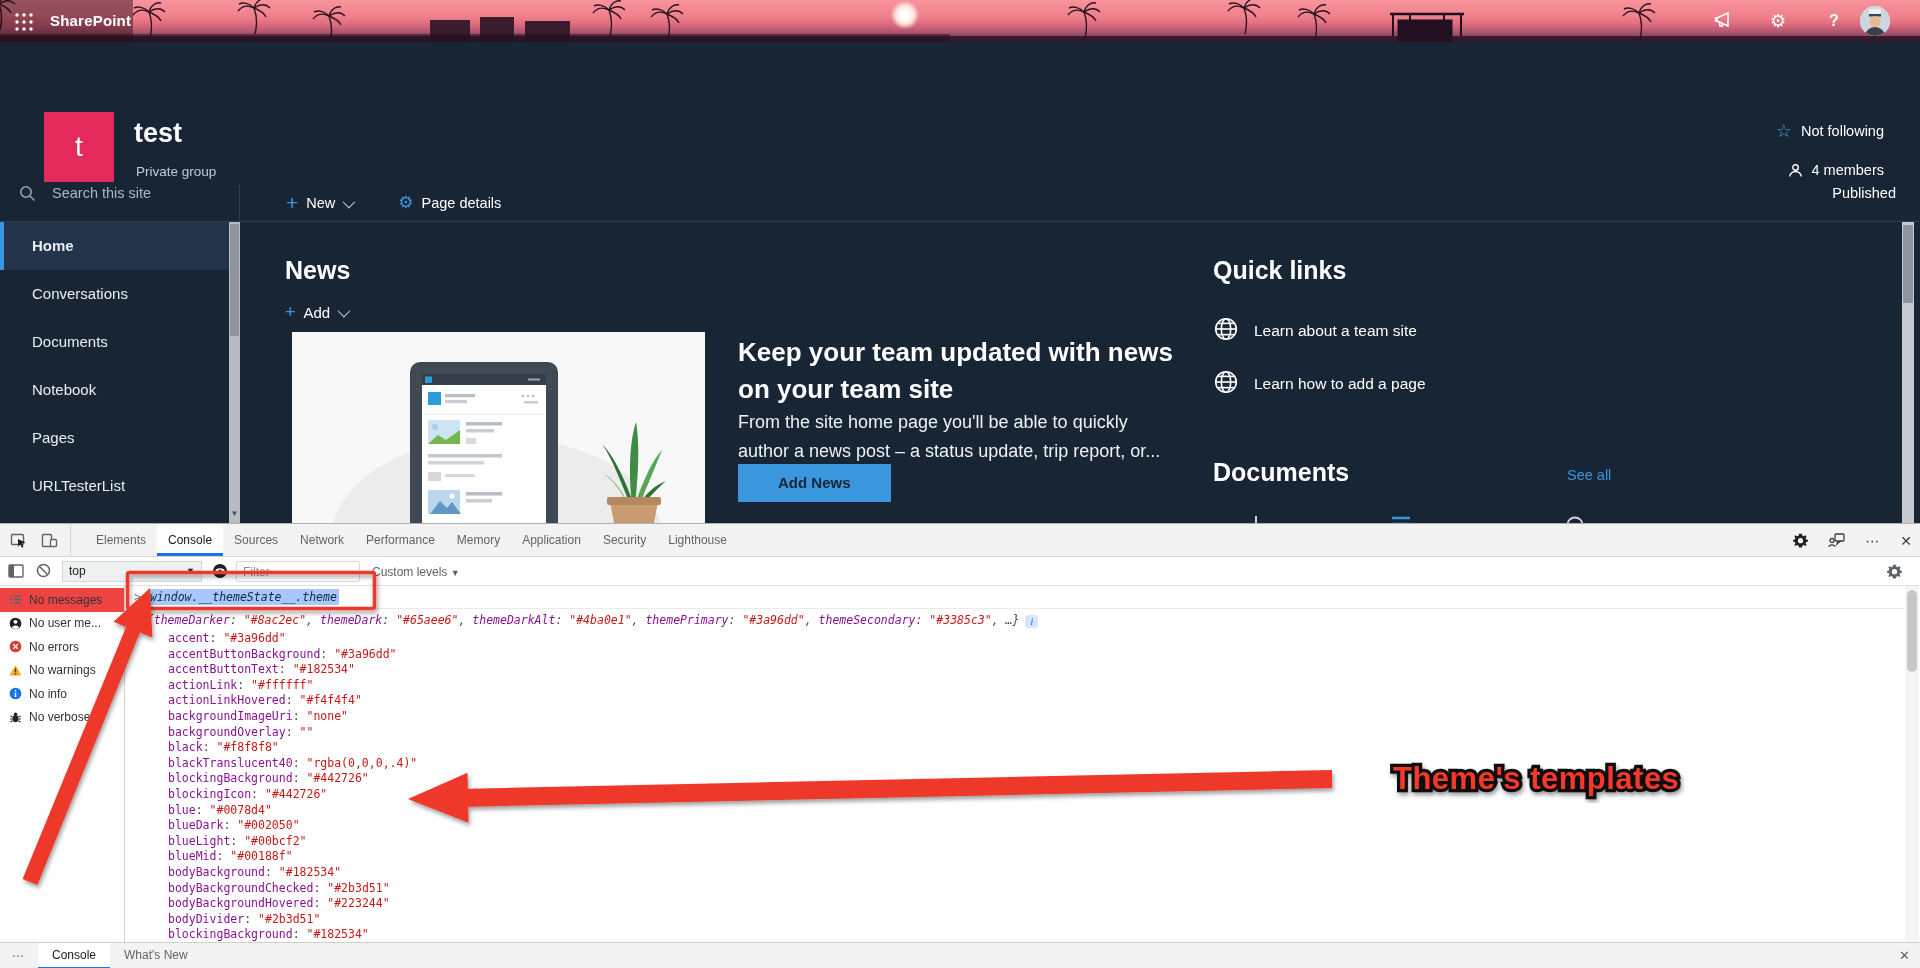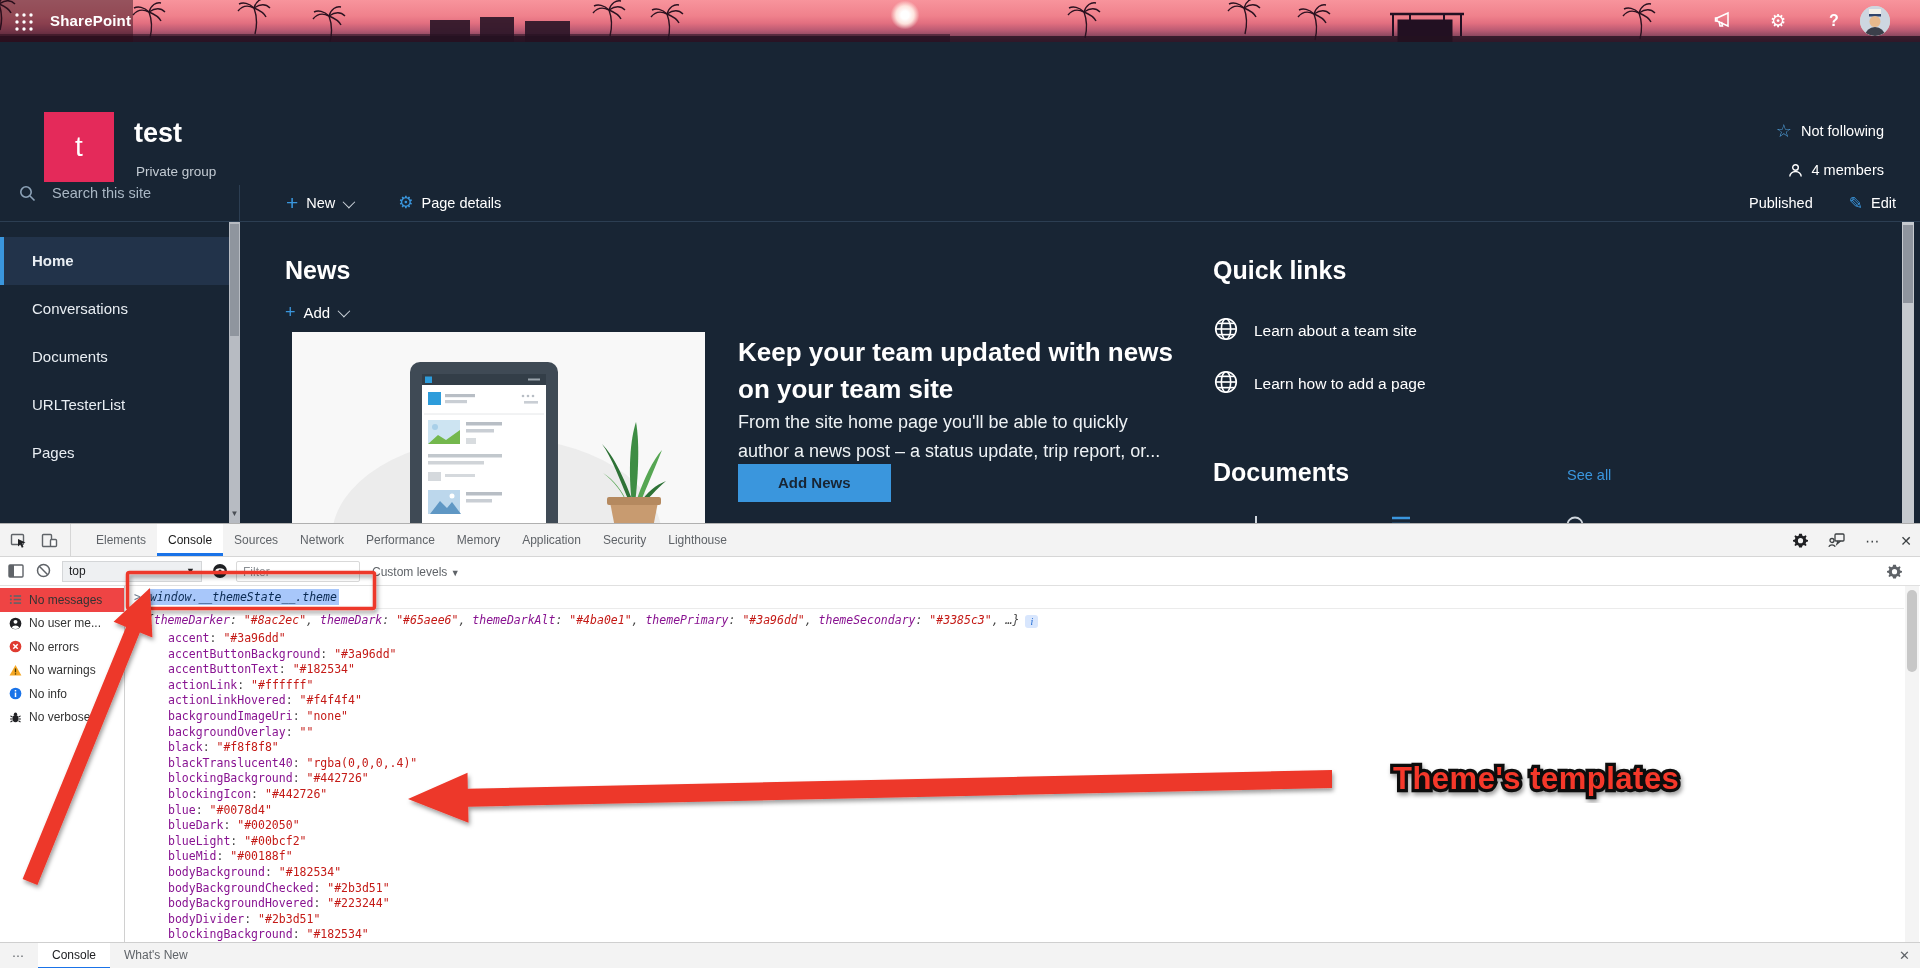--- a/index.html
+++ b/index.html
@@ -33,24 +33,24 @@
   
   .subnav { position:absolute; left:0; top:185px; width:1920px; height:37px; background:#182534; border-bottom:1px solid #2c3e52; }
   .search-box { position:absolute; left:0; top:0; width:240px; height:36px; border-right:1px solid #2c3e52; display:flex; align-items:flex-start; gap:16px; padding-left:19px; }
   .search-text { color:#a9b7c4; font-size:14.5px; }
   .cmdbar { position:absolute; left:240px; top:0; width:1680px; height:36px; display:flex; align-items:center; }
   .cmd-item { display:flex; align-items:center; gap:8px; color:#fff; font-size:14.5px; margin-left:46px; }
   .cmd-item:first-child { margin-left:46px; }
   .blue-plus { color:#3a96dd; font-size:21px; font-weight:400; line-height:20px; }
   .blue-gear { color:#3a96dd; font-size:17px; line-height:18px; }
   .chev { width:9px; height:9px; border-right:1.6px solid #cfd6dd; border-bottom:1.6px solid #cfd6dd; transform:rotate(45deg) translateY(-2px); display:inline-block; }
-  .cmd-right { position:absolute; right:24px; top:0; height:36px; display:flex; align-items:center; gap:36px; color:#fff; font-size:14.5px; }
+  .cmd-right { position:absolute; right:24px; top:0; height:36px; display:flex; align-items:center; gap:36px; color:#fff; font-size:14.5px;flex-direction:column; }
   .pencil { color:#3a96dd; font-size:17px; }
   
-  .sidebar { position:absolute; left:0; top:222px; width:229px; height:301px; background:#182534; overflow:hidden;margin-top:15px; }
+  .sidebar { position:absolute; left:0; top:222px; width:229px; height:301px; background:#182534; overflow:hidden; }
   .nav-item { height:48px; line-height:48px; padding-left:32px; color:#e9eef3; font-size:15px; cursor:pointer; }
   .nav-item.on { background:#22334a; border-left:4px solid #3a96dd; padding-left:28px; font-weight:700; }
   .side-scroll { position:absolute; left:229px; top:222px; width:11px; height:301px; background:#b7bbc2; }
   .side-scroll .thumb { position:absolute; left:1px; top:2px; width:9px; height:112px; background:#8f959e; }
   .side-scroll .arr { position:absolute; left:0; bottom:2px; width:11px; height:14px; color:#4a4e55; font-size:8px; text-align:center; line-height:14px; }
   .main-scroll { position:absolute; left:1902px; top:222px; width:12px; height:301px; background:#c6cacf; }
   .main-scroll .thumb { position:absolute; left:1px; top:3px; width:10px; height:78px; background:#8f959e; }
   
   .content { position:absolute; left:240px; top:222px; width:1662px; height:301px; background:#182534; overflow:hidden; }
   .wp-heading { position:absolute; color:#fff; font-size:25px; font-weight:700; }
@@ -248,22 +248,23 @@
           <span>Edit</span>
         </span>
       </span>
     </div>
   </div>
 
   <nav class="sidebar">
     <div class="nav-item i0 on"><span>Home</span></div>
       <div class="nav-item i1"><span>Conversations</span></div>
       <div class="nav-item i2"><span>Documents</span></div>
+      <div class="nav-item i3"><span>Notebook</span></div>
+      <div class="nav-item i4"><span>Pages</span></div>
       <div class="nav-item i5"><span>URLTesterList</span></div>
-      <div class="nav-item i4"><span>Pages</span></div>
   </nav>
   <div class="side-scroll">
     <div class="thumb"></div>
     <div class="arr">▼</div>
   </div>
   <div class="main-scroll">
     <div class="thumb"></div>
   </div>
 
   <main class="content">

